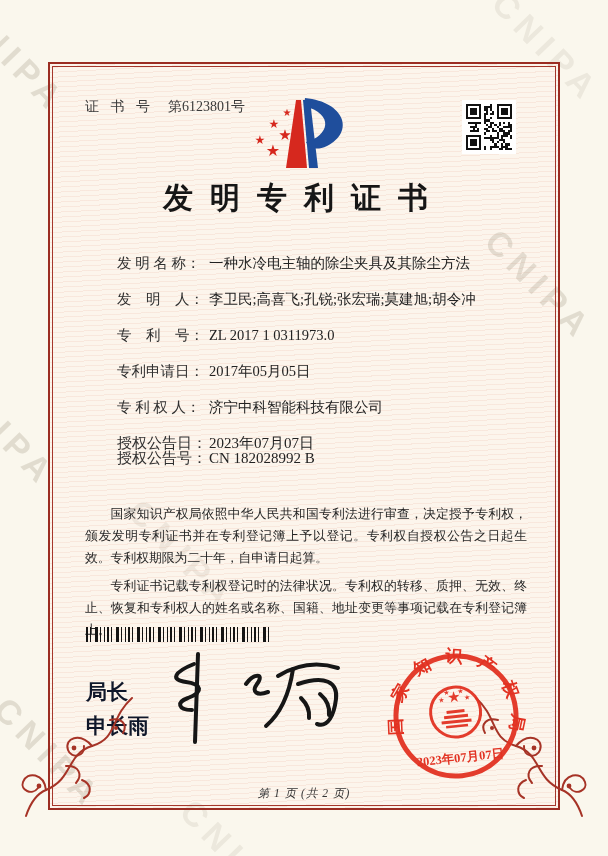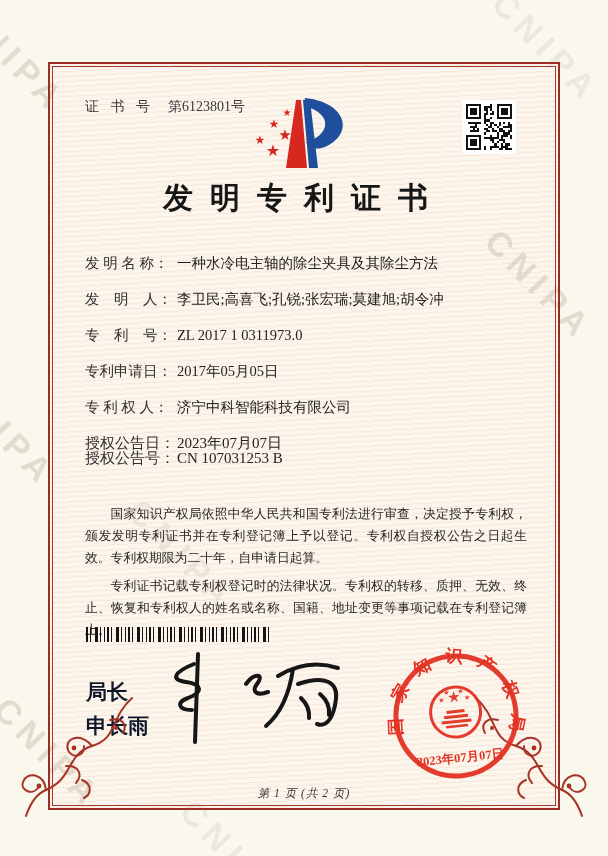--- a/index.html
+++ b/index.html
@@ -41,21 +41,21 @@
   .qr svg{display:block;width:46px;height:46px;}
   
   .title{
     left:48px;top:178px;width:512px;text-align:center;
     font-size:30px;font-weight:bold;color:#161616;
     letter-spacing:17px;box-sizing:border-box;
   }
   
   .fields{left:85px;top:256px;width:442px;display:flex;flex-direction:column;gap:21px;}
   .frow{display:flex;font-size:14.5px;line-height:15px;color:#222;}
-  .f-label{flex:none;width:92px;color:#2f2f2f;}
+  .f-label{flex:none;width:92px;color:#2f2f2f;margin-left:32px;}
   .f-value{flex:1;}
   .grant-row{display:flex;font-size:15px;line-height:15px;color:#222;flex-direction:column;}
   .grant-pair1{flex:none;width:233px;display:flex;}
   .grant-pair2{flex:1;display:flex;}
   
   .paras{left:85px;top:503px;width:442px;font-size:12.8px;line-height:1.72;color:#262626;text-align:justify;}
   .paras p{margin:0 0 6px 0;text-indent:2em;}
   
   .barcode{
     left:86px;top:627px;width:185px;height:15px;
@@ -301,21 +301,21 @@
       <span class="f-label">专 利 权 人：</span>
       <span class="f-value">济宁中科智能科技有限公司</span>
     </div>
     <div class="grant-row">
       <span class="grant-pair1">
         <span class="f-label">授权公告日：</span>
         <span>2023年07月07日</span>
       </span>
       <span class="grant-pair2">
         <span class="f-label">授权公告号：</span>
-        <span>CN 107031253 B</span>
+        <span>CN 182028992 B</span>
       </span>
     </div>
   </div>
 
   <div class="content paras">
     <p>国家知识产权局依照中华人民共和国专利法进行审查，决定授予专利权，颁发发明专利证书并在专利登记簿上予以登记。专利权自授权公告之日起生效。专利权期限为二十年，自申请日起算。</p>
     <p>专利证书记载专利权登记时的法律状况。专利权的转移、质押、无效、终止、恢复和专利权人的姓名或名称、国籍、地址变更等事项记载在专利登记簿上。</p>
   </div>
 
   <div class="content barcode"></div>

